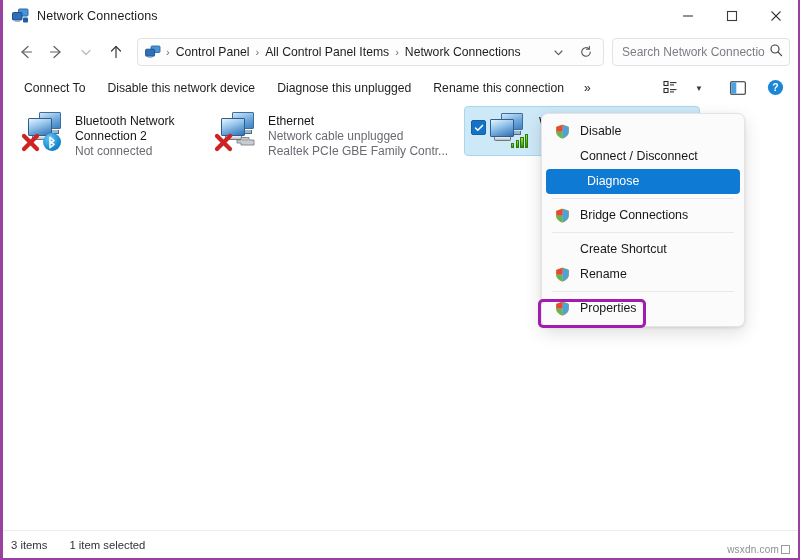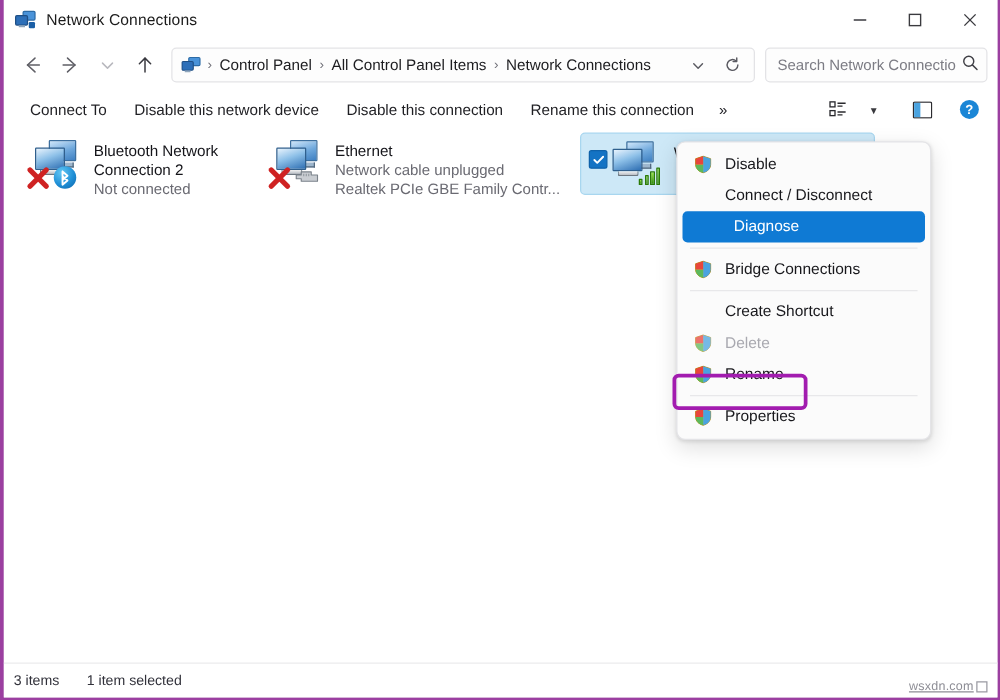--- a/index.html
+++ b/index.html
@@ -186,21 +186,21 @@
   .statusbar {
     position: absolute; left: 0; right: 0; bottom: 0; height: 28px;
     background: #ffffff; border-top: 1px solid #ececed;
     display: flex; align-items: center; gap: 22px; padding-left: 8px;
     font-size: 11.3px; color: #31313a; text-align: center;
   }
 
   .watermark {
     position: absolute; right: 8px; bottom: 3px;
     font-size: 10px; color: #8d8d95; letter-spacing: .2px;
-    display: flex; align-items: center; gap: 2px; text-decoration: underline;
+    display: flex; align-items: center; gap: 2px;
   }
   .wm-box { width: 9px; height: 9px; border: 1px solid #9a9aa2; display:inline-block; }
 </style>
 </head>
 <body>
 
 <div id="app">
 
   <div class="titlebar">
     <div class="title-left">
@@ -303,21 +303,21 @@
   </div>
 
   <div class="toolbar">
     <div class="tb-item">
       <span>Connect To</span>
     </div>
     <div class="tb-item">
       <span>Disable this network device</span>
     </div>
     <div class="tb-item">
-      <span>Disable this connection</span>
+      <span>Diagnose this unplugged</span>
     </div>
     <div class="tb-item">
       <span>Rename this connection</span>
     </div>
     <div class="tb-chevrons">»</div>
 
     <div class="tb-right">
       <div class="tb-ibtn">
         <svg width="15" height="15" viewBox="0 0 15 15">
           <rect x="1" y="1.5" width="4" height="4" fill="none" stroke="#28282d" stroke-width="1.05"></rect>
@@ -465,31 +465,20 @@
         <span class="mi-label">Bridge Connections</span>
       </div>
 
       <div class="menu-sep"></div>
 
       <div class="mi">
         <span class="mi-ico blank"></span>
         <span class="mi-label">Create Shortcut</span>
       </div>
 
-      <div class="mi disabled">
-        <span class="mi-ico">
-          <svg class="shield" viewBox="0 0 15 15" style="opacity:.75">
-            <path d="M7.5 1 L13.5 3 L13.5 7.5 C13.5 11 10.8 13.3 7.5 14.2 C4.2 13.3 1.5 11 1.5 7.5 L1.5 3 Z" fill="#f2c230" stroke="#b88f12" stroke-width=".8"></path>
-            <path d="M7.5 1 L13.5 3 L13.5 7.5 C13.5 11 10.8 13.3 7.5 14.2 Z" fill="#4aa3e0"></path>
-            <path d="M1.5 7.5 C1.5 11 4.2 13.3 7.5 14.2 L7.5 7.5 Z" fill="#5cb85c"></path>
-            <path d="M7.5 1 L1.5 3 L1.5 7.5 L7.5 7.5 Z" fill="#e8453c"></path>
-          </svg>
-        </span>
-        <span class="mi-label">Delete</span>
-      </div>
 
       <div class="mi">
         <span class="mi-ico">
           <svg class="shield" viewBox="0 0 15 15">
             <path d="M7.5 1 L13.5 3 L13.5 7.5 C13.5 11 10.8 13.3 7.5 14.2 C4.2 13.3 1.5 11 1.5 7.5 L1.5 3 Z" fill="#f2c230" stroke="#b88f12" stroke-width=".8"></path>
             <path d="M7.5 1 L13.5 3 L13.5 7.5 C13.5 11 10.8 13.3 7.5 14.2 Z" fill="#4aa3e0"></path>
             <path d="M1.5 7.5 C1.5 11 4.2 13.3 7.5 14.2 L7.5 7.5 Z" fill="#5cb85c"></path>
             <path d="M7.5 1 L1.5 3 L1.5 7.5 L7.5 7.5 Z" fill="#e8453c"></path>
           </svg>
         </span>

